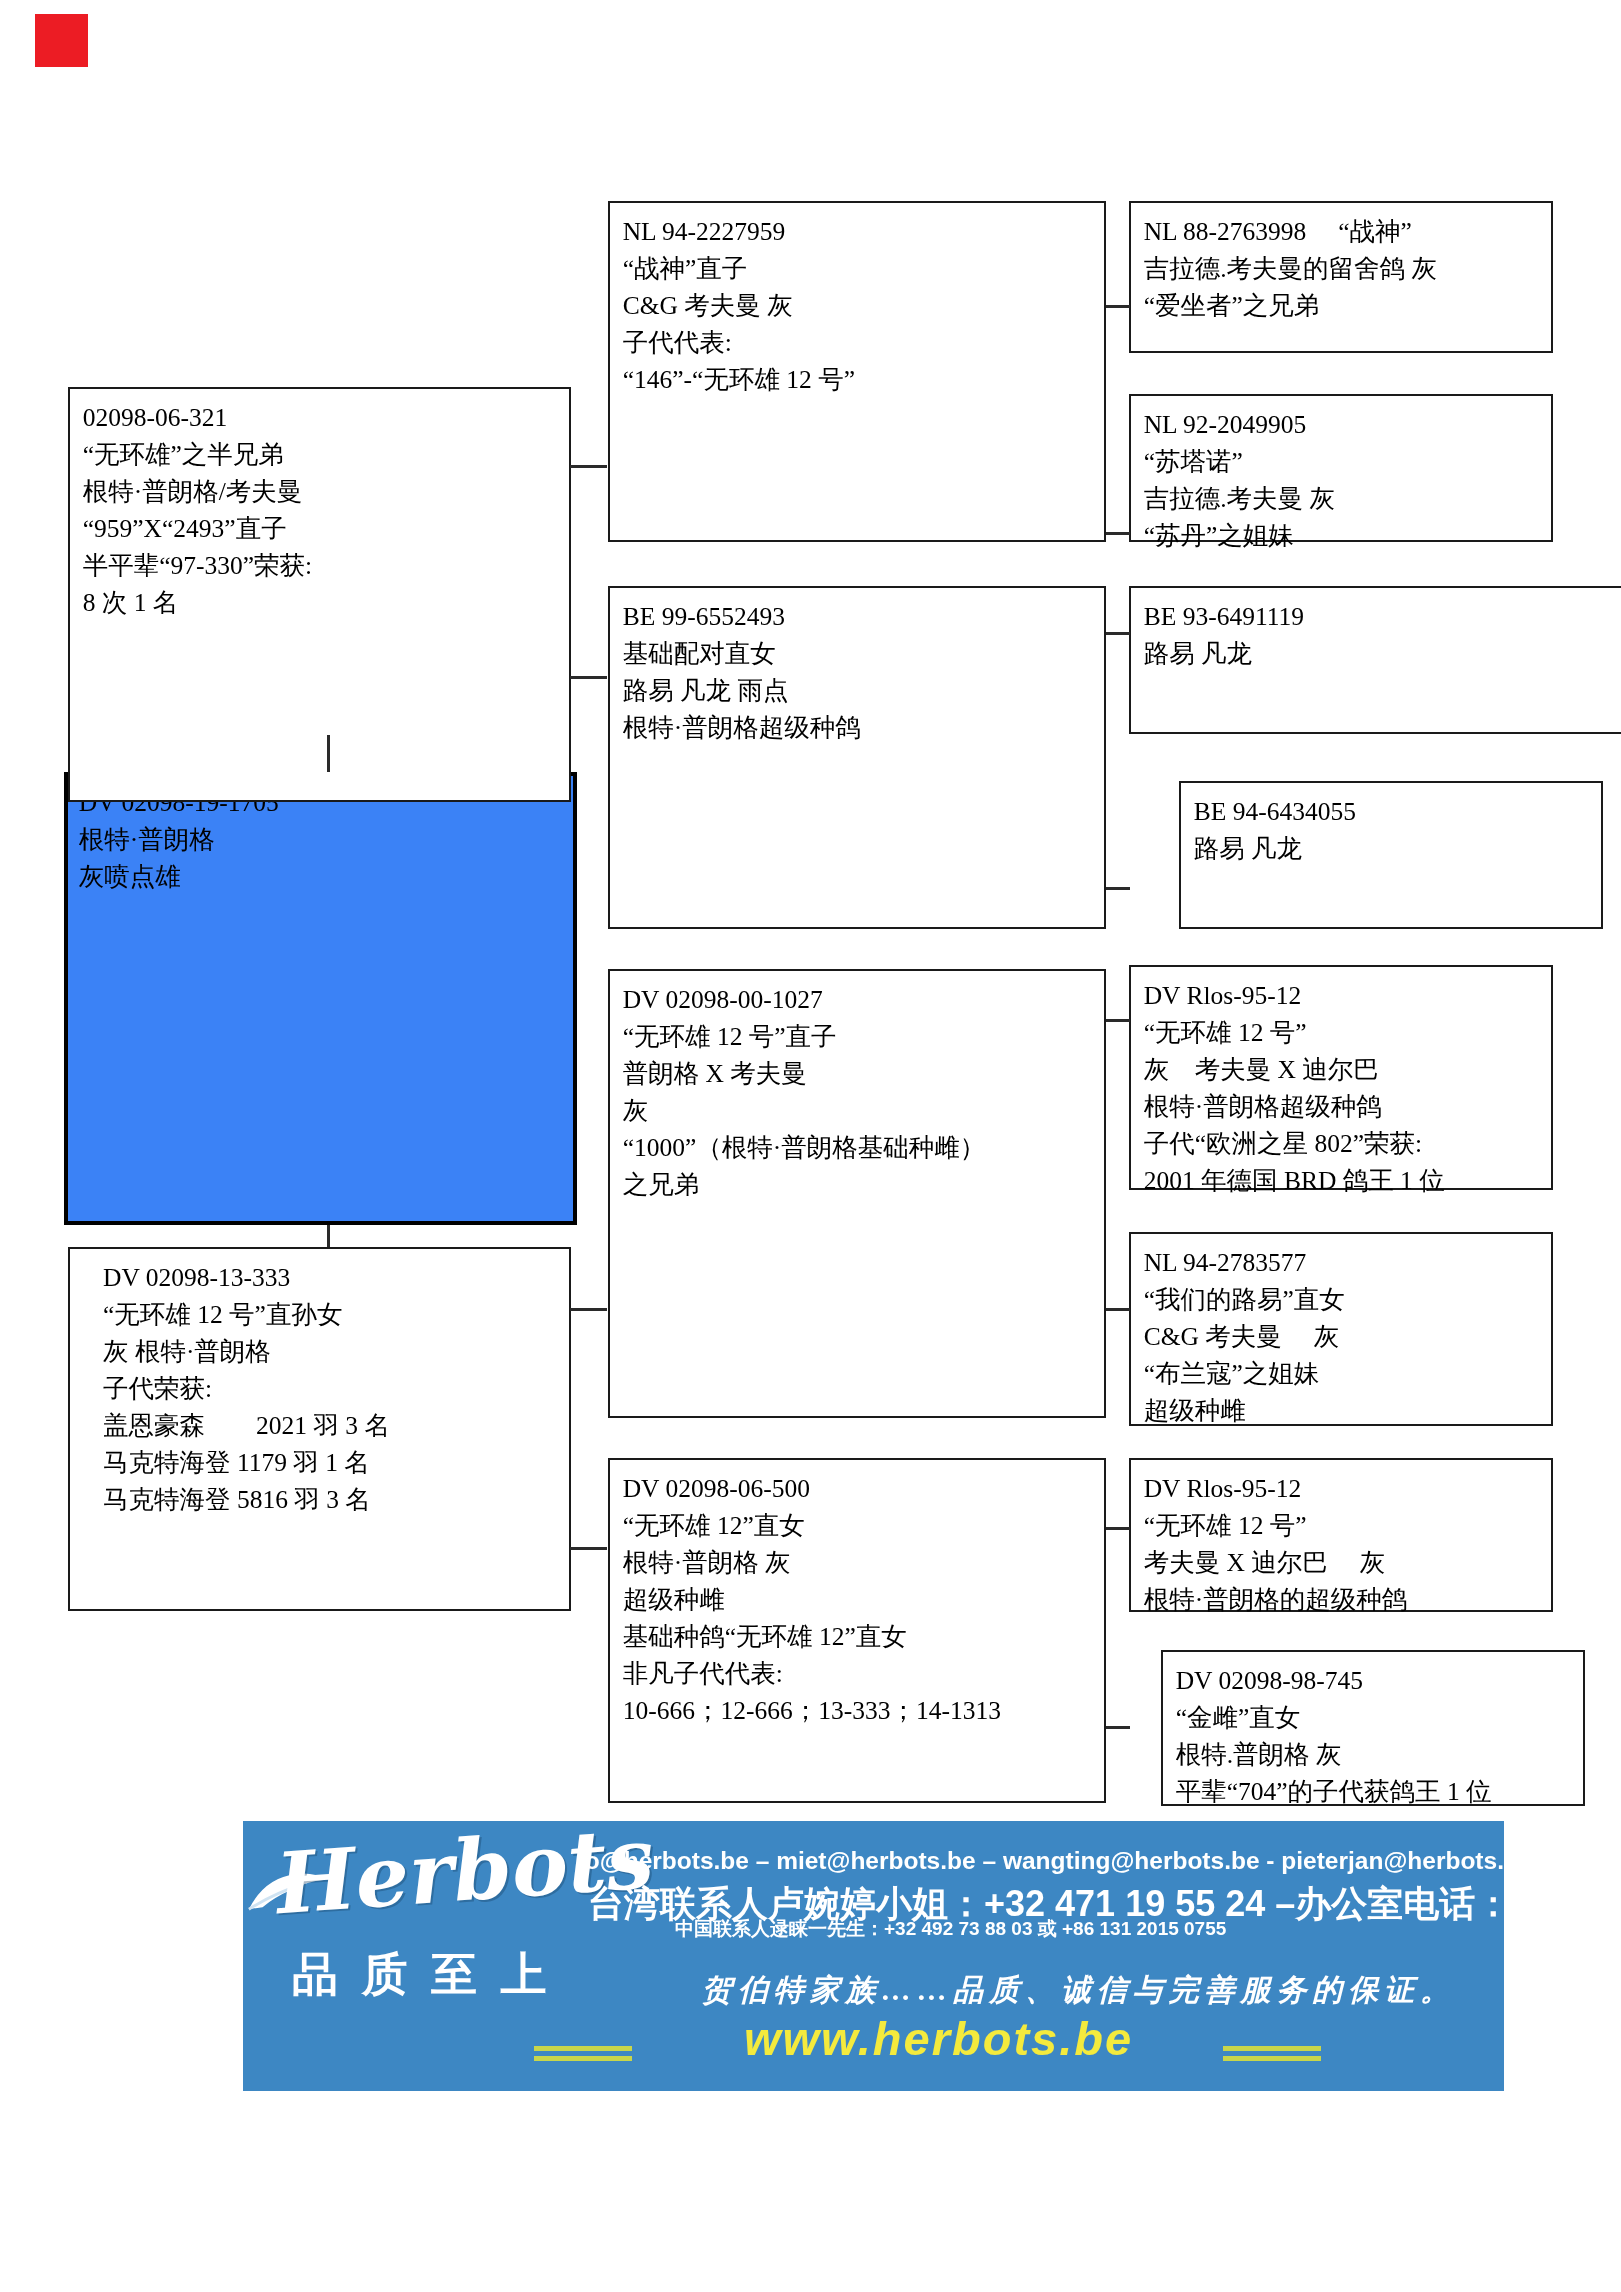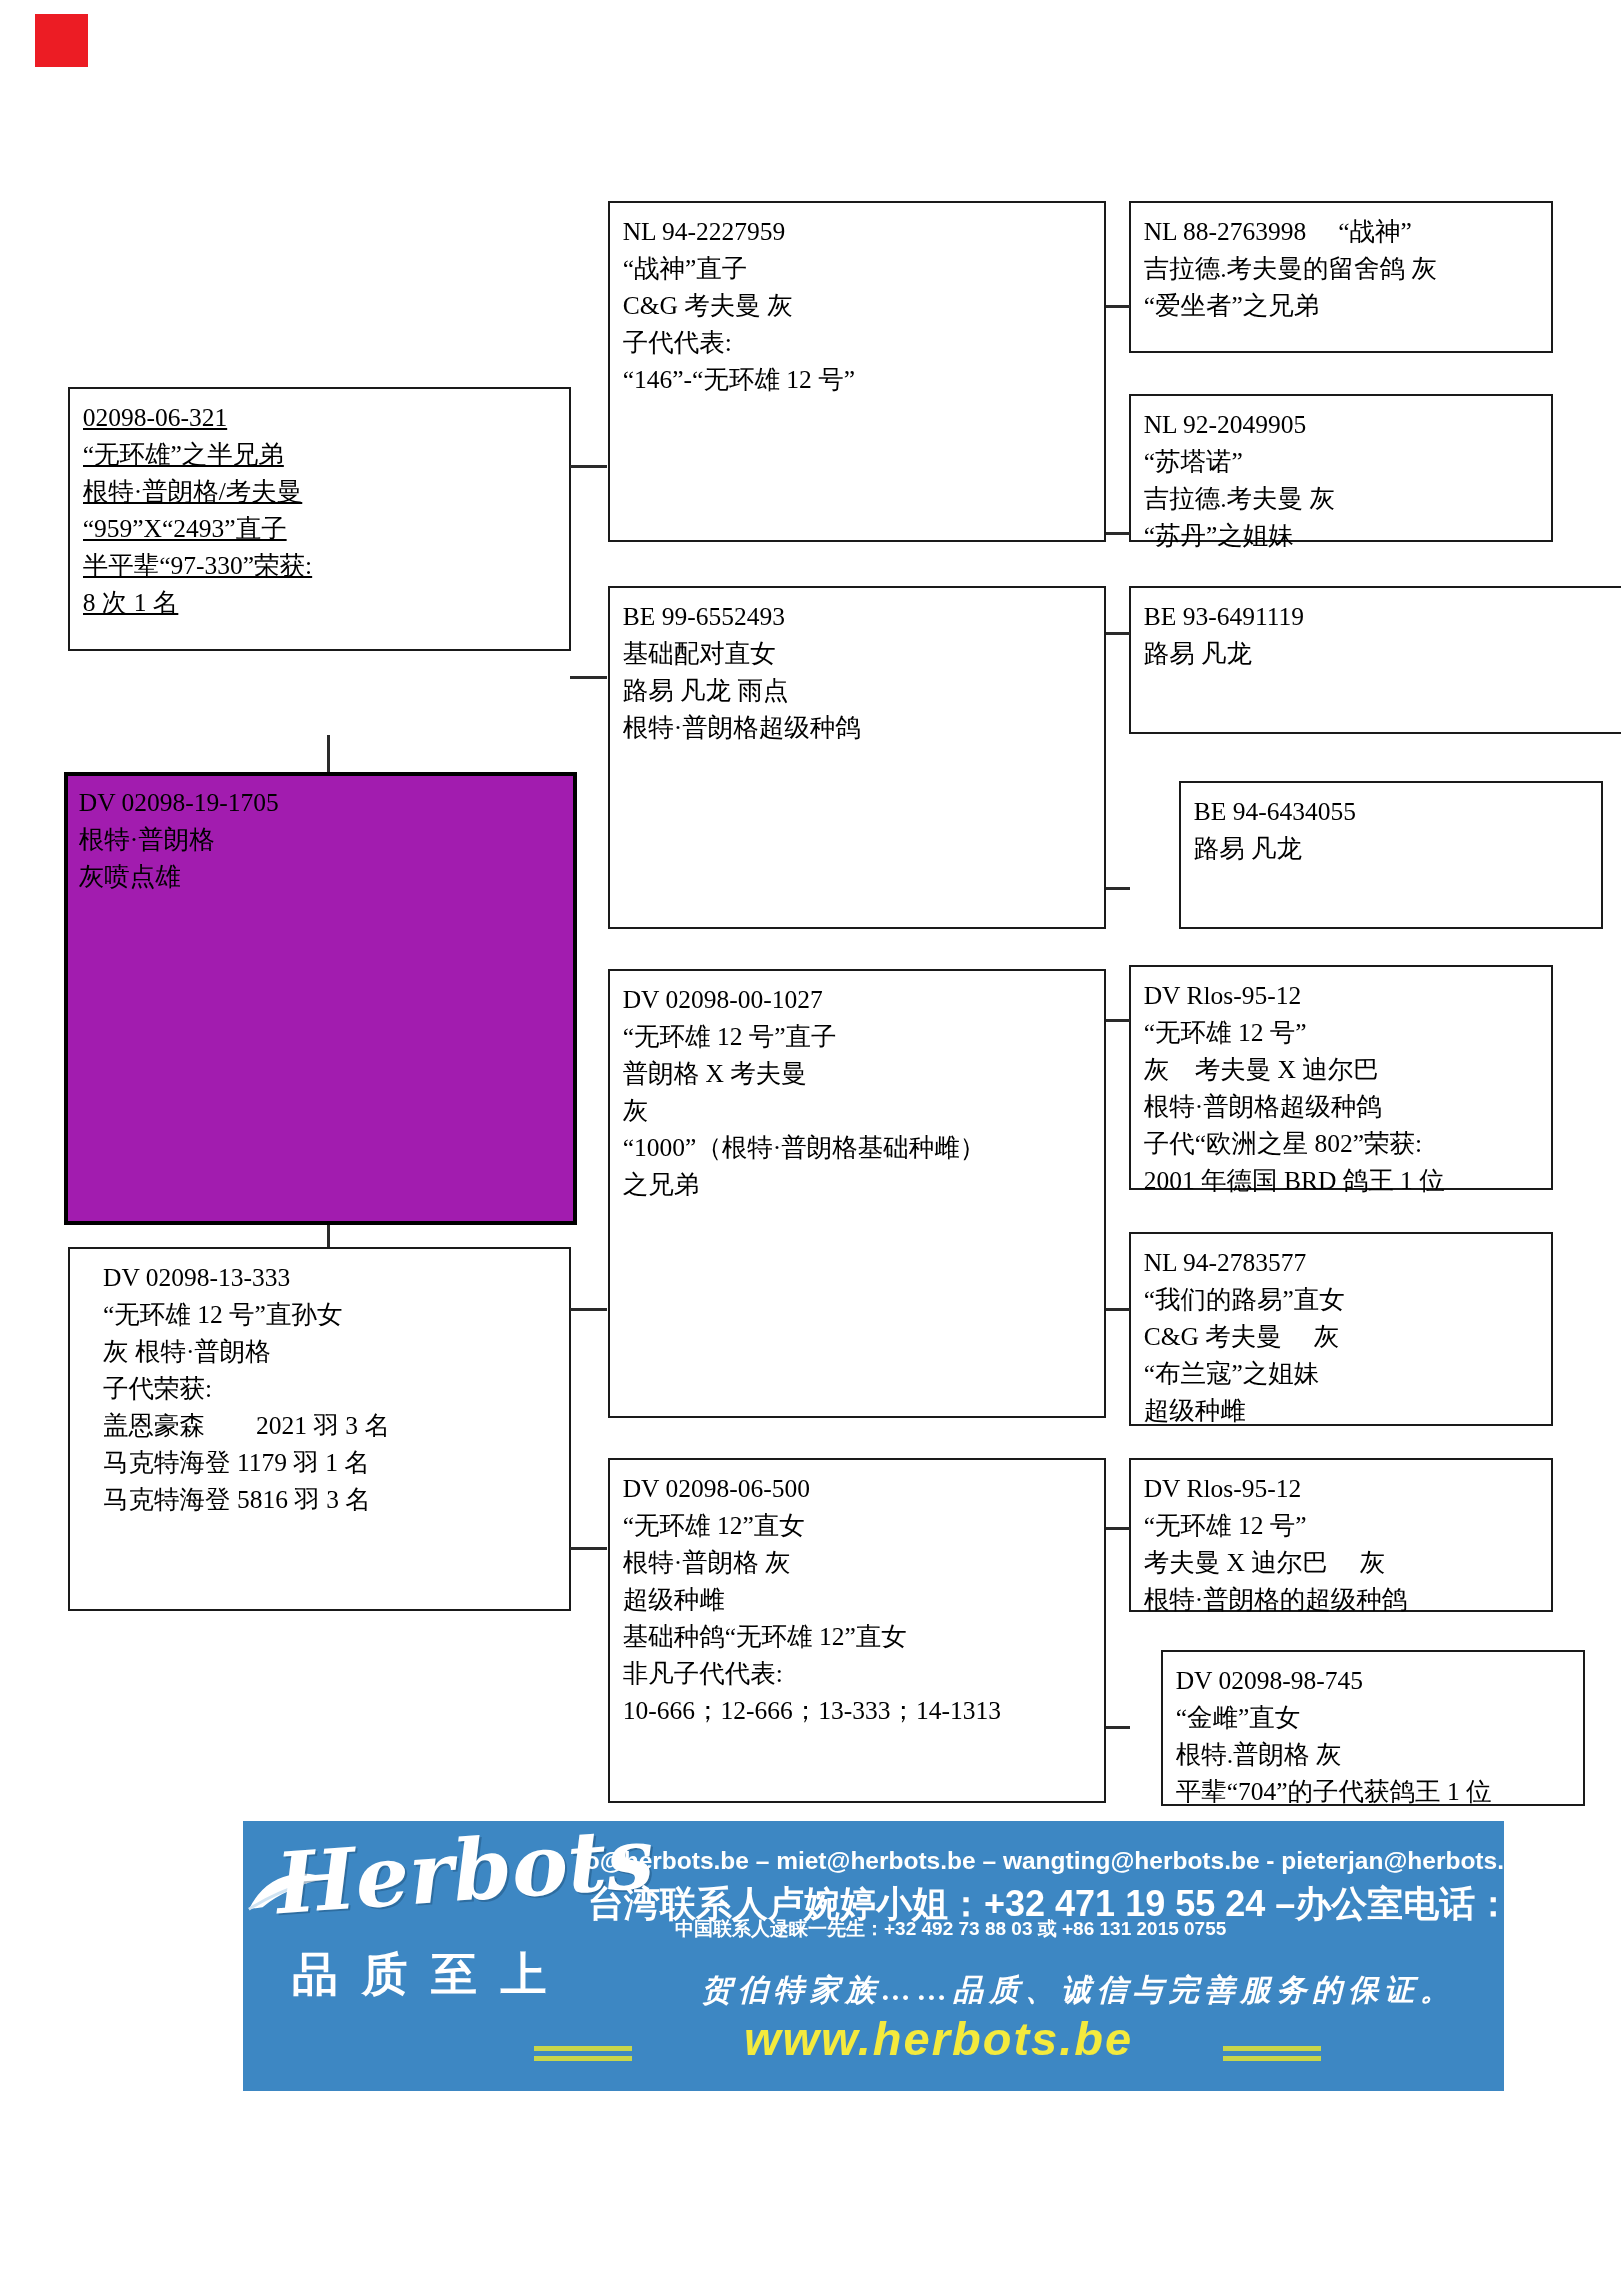--- a/index.html
+++ b/index.html
@@ -10,21 +10,21 @@
   }
   
   .pbox {
     position:absolute; box-sizing:border-box;
     border:2px solid #1a1a1a; background:#ffffff;
     padding:9.8px 9.8px 0 12.7px;
     font-size:25.5px; line-height:37px; color:#000000;
   }
   .pbox .tline { white-space:pre; overflow:hidden; }
   .subject {
-    border:4.9px solid #000000; background:#a21caf;
+    border:4.9px solid #000000; background:#3b82f6;
     padding:7.8px 9.8px 0 10.8px;
   }
   
   .cline { position:absolute; background:#2a2a2a; }
   
   #red-marker { position:absolute; left:35px; top:13.7px; width:53px; height:53px; }
   
   #banner { position:absolute; left:243px; top:1821px; width:1261px; height:270px; }
   #banner * { box-sizing:border-box; }
   .b-abs { position:absolute; }
@@ -73,21 +73,21 @@
 <div id="page">
 
   <div id="red-marker" style="background: rgb(236, 28, 36);"></div>
 
   <div class="pbox subject" style="left:64px; top:772px; width:513px; height:453px;">
       <div class="tline">DV 02098-19-1705</div>
       <div class="tline">根特·普朗格</div>
       <div class="tline">灰喷点雄</div>
     </div>
 
-  <div class="pbox" style="left:68px; top:387px; width:503px; height:264px;text-decoration:underline;">
+  <div class="pbox" style="left:68px; top:387px; width:503px; height:415px;">
       <div class="tline">02098-06-321</div>
       <div class="tline">“无环雄”之半兄弟</div>
       <div class="tline">根特·普朗格/考夫曼</div>
       <div class="tline">“959”X“2493”直子</div>
       <div class="tline">半平辈“97-330”荣获:</div>
       <div class="tline">8 次 1 名</div>
     </div>
   <div class="pbox" style="left:68px; top:1247px; width:503px; height:364px;padding-left:33px;">
       <div class="tline">DV 02098-13-333</div>
       <div class="tline">“无环雄 12 号”直孙女</div>

